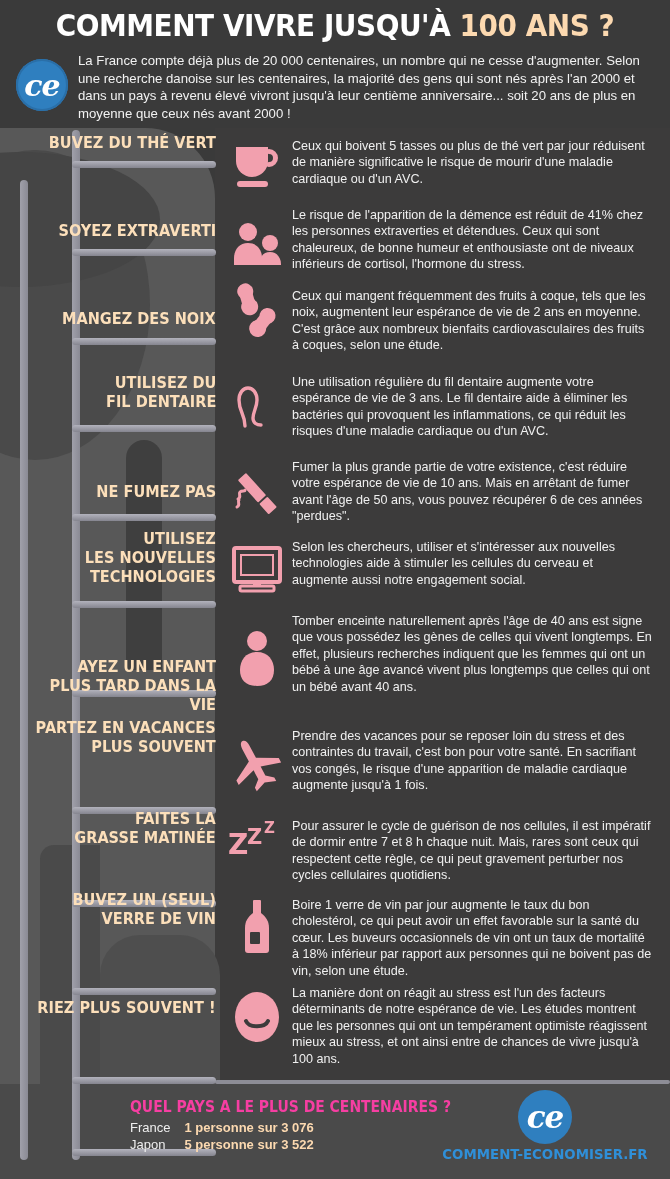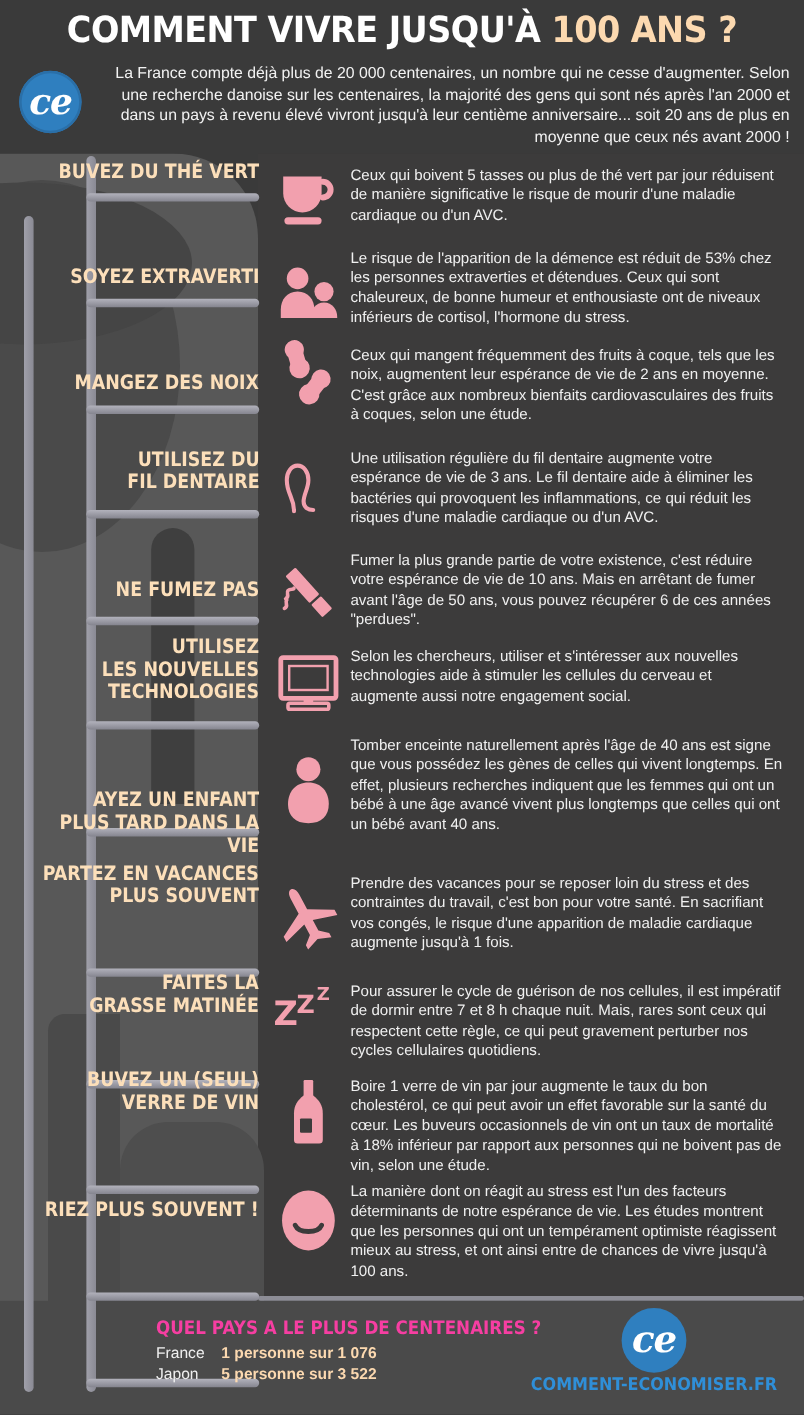--- a/index.html
+++ b/index.html
@@ -64,21 +64,21 @@
   .title {
     position:absolute; left:0; top:8px; width:670px; text-align:center;
     font-family:"DejaVu Sans", sans-serif;
     font-weight:bold; font-size:30px; letter-spacing:-0.5px;
     color:#ffffff; white-space:nowrap;
     transform:scaleX(0.93); transform-origin:center;
   }
   .title .hl { color:#fcd9b0; }
   .intro {
     position:absolute; left:78px; top:52px; width:580px;
-    text-align:right; color:#f2f2f2; font-size:13.2px; line-height:17.5px;
+    text-align:left; color:#f2f2f2; font-size:13.2px; line-height:17.5px;
     font-family:"Liberation Sans", sans-serif;
   }
   .logo-top {
     position:absolute; left:16px; top:59px; width:52px; height:52px;
     border-radius:50%; background:#2f7fbf;
     box-shadow:0 0 0 2px #2a6fa8 inset;
   }
   .logo-top .ce, .logo-bot .ce {
     position:absolute; inset:0; display:flex; align-items:center; justify-content:center;
     font-family:"DejaVu Serif", serif; font-style:italic; font-weight:bold;
@@ -198,21 +198,21 @@
 <div class="row">
   <div class="row-head" style="top:221px">SOYEZ EXTRAVERTI</div>
   <div class="row-icon" style="top:218px">
     <svg class="ic" viewBox="0 0 58 58">
       <circle class="pink" cx="20" cy="14" r="9"></circle>
       <path class="pink" d="M20 25c-9 0-14 7-14 15v7h28v-7c0-8-5-15-14-15z"></path>
       <circle class="pink" cx="42" cy="25" r="8"></circle>
       <path class="pink" d="M42 34c-7 0-11 6-11 12v1h22v-1c0-6-4-12-11-12z"></path>
     </svg>
   </div>
-  <div class="row-text" style="top:207px">Le risque de l'apparition de la démence est réduit de 53% chez les personnes extraverties et détendues. Ceux qui sont chaleureux, de bonne humeur et enthousiaste ont de niveaux inférieurs de cortisol, l'hormone du stress.</div>
+  <div class="row-text" style="top:207px">Le risque de l'apparition de la démence est réduit de 41% chez les personnes extraverties et détendues. Ceux qui sont chaleureux, de bonne humeur et enthousiaste ont de niveaux inférieurs de cortisol, l'hormone du stress.</div>
 </div>
 
 <div class="row">
   <div class="row-head" style="top:309px">MANGEZ DES NOIX</div>
   <div class="row-icon" style="top:283px">
     <svg class="ic" viewBox="0 0 58 58">
       <g class="pink" transform="rotate(-16 20 18)">
         <circle cx="20" cy="8" r="8"></circle>
           <circle cx="20" cy="24" r="8.5"></circle>
         <rect x="13.5" y="8" width="13" height="16"></rect>
@@ -330,21 +330,21 @@
   <div class="row-text" style="top:985px">La manière dont on réagit au stress est l'un des facteurs déterminants de notre espérance de vie. Les études montrent que les personnes qui ont un tempérament optimiste réagissent mieux au stress, et ont ainsi entre de chances de vivre jusqu'à 100 ans.</div>
 </div>
 
 <div id="footer">
   <div class="f-title">QUEL PAYS A LE PLUS DE CENTENAIRES ?</div>
   <div class="f-table">
     <table>
       <tbody id="footer-rows">
           <tr>
             <td class="f-country">France</td>
-            <td class="f-value">1 personne sur 1 076</td>
+            <td class="f-value">1 personne sur 3 076</td>
           </tr>
           <tr>
             <td class="f-country">Japon</td>
             <td class="f-value">5 personne sur 3 522</td>
           </tr>
         </tbody>
     </table>
   </div>
   <div class="logo-bot">
     <span class="ce">ce</span>

